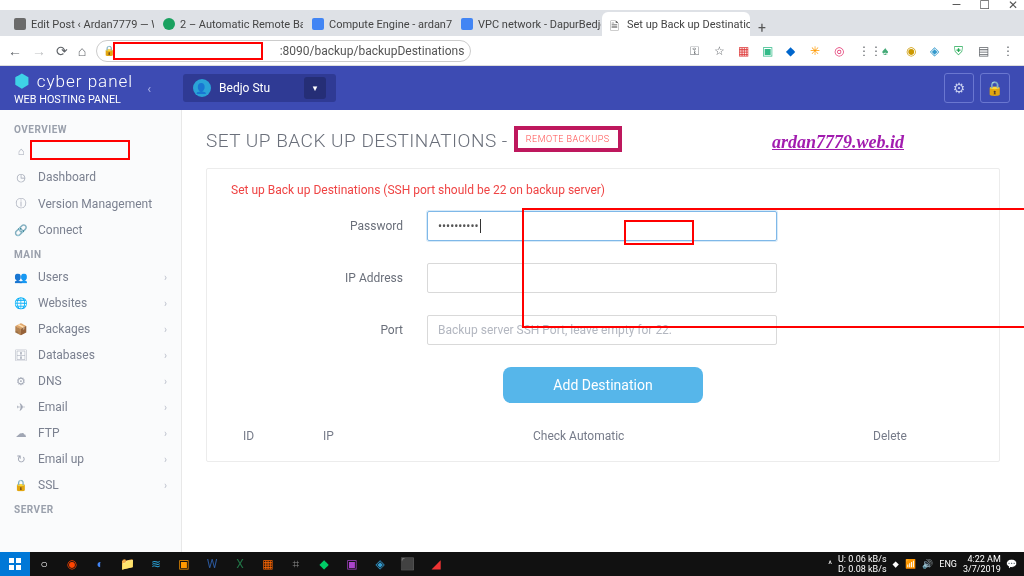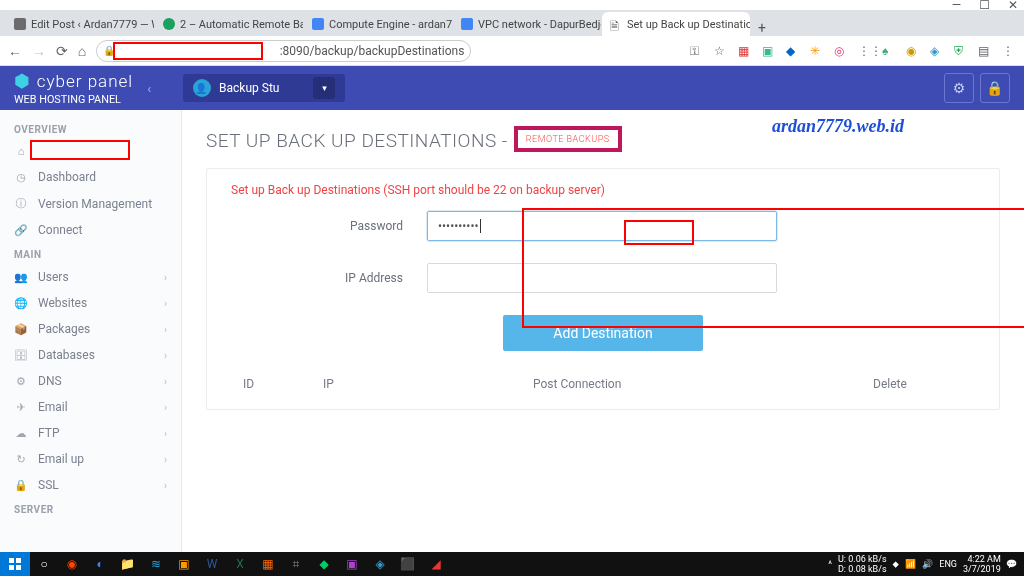--- a/index.html
+++ b/index.html
@@ -44,34 +44,34 @@
 .sb-item { display: flex; align-items: center; padding: 6px 14px; gap: 10px; color: #7b8190; position: relative; }
 .sb-item .ico { width: 14px; text-align: center; font-size: 11px; color: #a0a6b4;}
 .sb-item .chev { margin-left: auto; font-size: 10px; color: #b8bdc9; }
 .sb-box { position: absolute; left: 30px; top: 1px; width: 100px; height: 20px; border: 2px solid red; }
 
 
 .main { flex: 1; padding: 16px 24px 0 24px; background: #fff; position: relative; overflow: hidden;}
 .page-title { font-size: 19px; font-weight: 300; color: #6a6f7a; letter-spacing: .5px; display: flex; align-items: flex-end;}
 .page-title .badge { border: 4px solid #be185d; color: #ff4d4d; font-size: 9px; padding: 4px 8px; margin-left: 6px; letter-spacing: .5px;}
 .page-sub { font-size: 11px; color: #a8adba; margin-top: 2px;}
-.watermark { position: absolute; right: 120px; top: 6px; color: #1d4ed8; font-weight: 700; font-style: italic; font-size: 18px; font-family: Georgia, serif;}
+.watermark { position: absolute; right: 120px; top: 22px; color: #a21caf; font-weight: 700; font-style: italic; font-size: 18px; font-family: Georgia, serif; text-decoration: underline;}
 
 .card { margin-top: 16px; border: 1px solid #ececec; border-radius: 2px; padding: 14px 24px 18px; }
 .card-title { font-size: 12px; color: #ef4444; margin-bottom: 14px;}
 .form-row { display: flex; align-items: center; margin-bottom: 22px; }
 .form-row label { width: 196px; text-align: right; padding-right: 24px; font-size: 12px; color: #6a6f7a;}
 .form-row .inp { flex: 0 0 350px; height: 30px; border: 1px solid #d9d9d9; padding: 0 10px; font-size: 12px; color: #555; display: flex; align-items: center; border-radius: 2px;}
 .form-row .inp.focus { border-color: #7fb8e8; box-shadow: 0 0 0 1px rgba(127,184,232,.3);}
 .form-row .inp.placeholder { color: #b3b7c0;}
 .red-box-outer { position: absolute; border: 2.5px solid red; }
 .rb1 { left: 340px; top: 98px; width: 580px; height: 120px;}
 .rb2 { left: 442px; top: 110px; width: 70px; height: 25px;}
 
-.btn-add { display: block; margin: 10px auto 0; width: 200px; height: 36px; background: #56b6ea; color: #fff; border: none; font-size: 14px; border-radius: 2px;}
+.btn-add { display: block; margin: 10px auto 0; width: 200px; height: 36px; background: #56b6ea; color: #fff; border: none; font-size: 14px; border-radius: 8px;}
 
 .tbl-head { display: flex; margin-top: 26px; font-size: 12px; color: #767b89; padding: 0 12px;}
 .tbl-head .c1 { width: 80px;} .tbl-head .c2 { width: 210px;} .tbl-head .c3 { flex:1;} .tbl-head .c4 { width: 90px;}
 
 
 .taskbar { position: absolute; bottom: 0; left: 0; right: 0; height: 24px; background: #111; display: flex; align-items: center; color: #fff; font-size: 10px;}
 .taskbar .start { width: 30px; height: 24px; background: #0078d7; display: flex; align-items: center; justify-content: center;}
 .taskbar .tb-ico { width: 28px; height: 24px; display: inline-flex; align-items: center; justify-content: center; font-size: 12px;}
 .taskbar .tray { margin-left: auto; display: flex; align-items: center; gap: 6px; padding: 0 6px; font-size: 9px;}
 .taskbar .tray .col { display: flex; flex-direction: column; line-height: 10px; text-align: right;}
@@ -143,21 +143,21 @@
   <div>
     <div class="cp-logo">
         <span class="hex">⬢</span>
         <span>cyber panel</span>
       </div>
     <small>WEB HOSTING PANEL</small>
   </div>
   <span class="cp-collapse">‹</span>
   <div class="cp-user">
     <span class="avatar-ico">👤</span>
-    <span>Backup Stu</span>
+    <span>Bedjo Stu</span>
     <span class="dd">▾</span>
   </div>
   <div class="cp-right">
     <span class="sq">⚙</span>
     <span class="sq">🔒</span>
   </div>
 </div>
 
 <div class="content">
   <div class="sidebar">
@@ -246,27 +246,33 @@
             <span>••••••••••</span>
             <span style="border-left:1px solid #333;height:14px;margin-left:1px"></span>
           </div>
       </div>
       <div class="form-row">
         <label>IP Address</label>
         <div class="inp">
             <span></span>
           </div>
       </div>
+      <div class="form-row">
+        <label>Port</label>
+        <div class="inp placeholder">
+            <span>Backup server SSH Port, leave empty for 22.</span>
+          </div>
+      </div>
 
       <button class="btn-add">Add Destination</button>
 
       <div class="tbl-head">
         <div class="c1">ID</div>
         <div class="c2">IP</div>
-        <div class="c3">Post Connection</div>
+        <div class="c3">Check Automatic</div>
         <div class="c4">Delete</div>
       </div>
     </div>
 
     <div class="red-box-outer rb1"></div>
     <div class="red-box-outer rb2"></div>
   </div>
 </div>
 
 <div class="taskbar">

